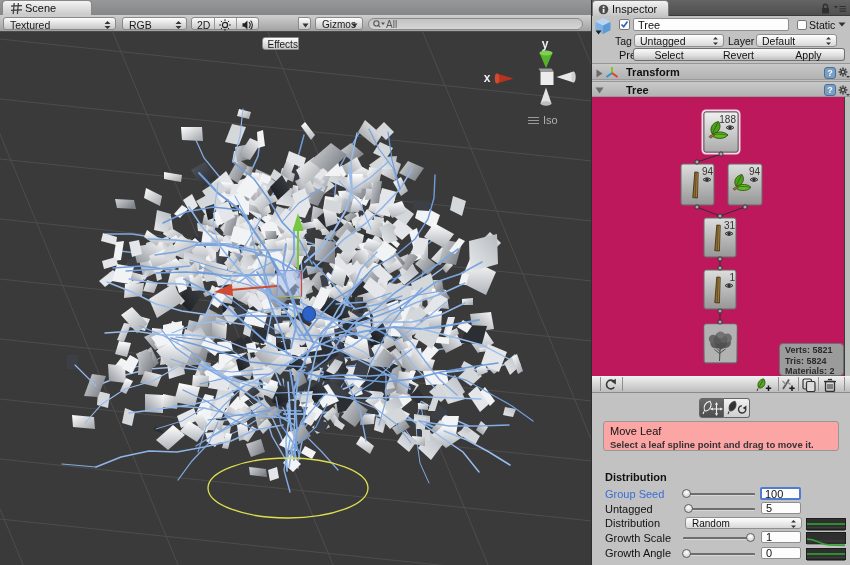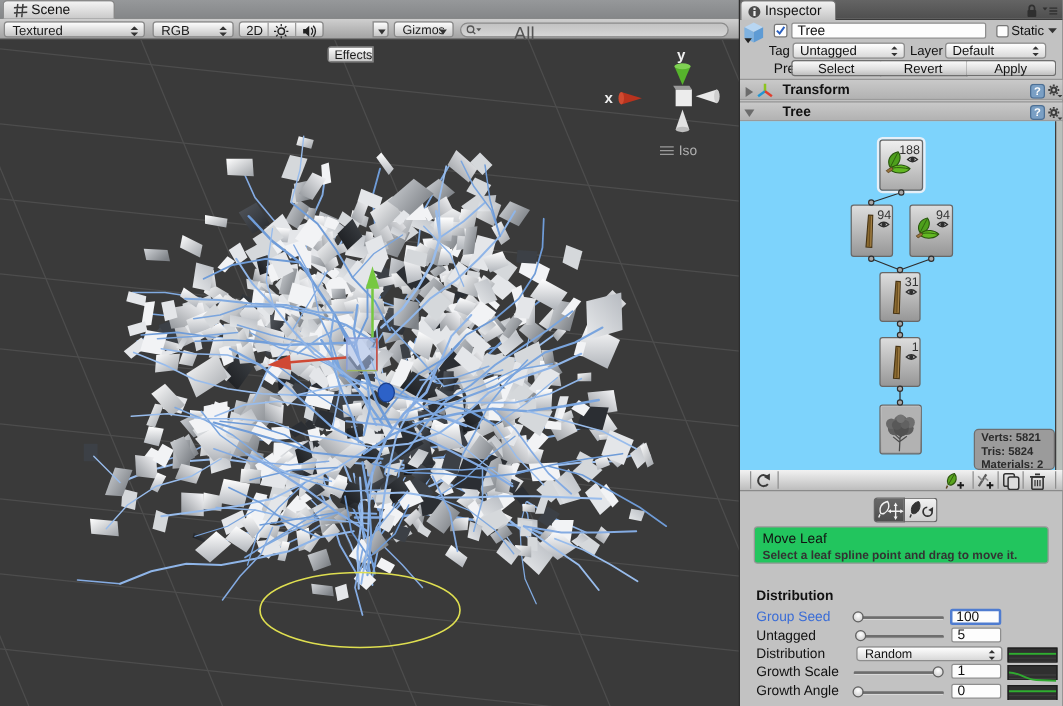--- a/index.html
+++ b/index.html
@@ -20,30 +20,30 @@
 #insp-tab{left:0px;top:0px;width:77px;height:16px;background:linear-gradient(#f2f2f2,#c5c5c5);border:1px solid #777;border-bottom:none;border-radius:4px 4px 0 0;box-sizing:border-box;}
 #insp-tab .tlabel{position:absolute;left:19px;top:1.5px;font-size:11px;color:#111;}
 .row{position:absolute;left:0;width:258px;}
 .ifield{position:absolute;background:#fdfdfd;border:1px solid #8e8e8e;border-radius:2px;box-sizing:border-box;font-size:11px;color:#111;}
 .ddown{position:absolute;background:linear-gradient(#ffffff,#d8d8d8);border:1px solid #8e8e8e;border-radius:3px;box-sizing:border-box;font-size:10.5px;color:#111;}
 .ilabel{position:absolute;font-size:11px;color:#111;}
 .hdr{position:absolute;left:0;width:258px;height:17px;background:linear-gradient(#c9c9c9,#b2b2b2);border-top:1px solid #969696;border-bottom:1px solid #9a9a9a;box-sizing:border-box;}
 .hdr .htitle{position:absolute;left:34px;top:1.5px;font-size:11px;font-weight:bold;color:#111;}
 .pbtn{position:absolute;top:0;height:13px;background:linear-gradient(#fafafa 0%,#dedede 60%,#bfbfbf 100%);border:1px solid #6f6f6f;box-sizing:border-box;font-size:10.5px;line-height:11px;color:#111;text-align:center;}
 
-#graph{left:0;top:97px;width:252px;height:279px;background:#7dd3fc;}
+#graph{left:0;top:97px;width:252px;height:279px;background:#be185d;}
 #graph-sb{left:252px;top:97px;width:6px;height:279px;background:#b9beba;border-left:1px solid #3c3c3c;box-sizing:border-box;}
 #gtools{left:0;top:376px;width:258px;height:17px;background:linear-gradient(#f2f2f2,#bdbdbd);border-bottom:1px solid #8a8a8a;box-sizing:border-box;}
 .vsep{position:absolute;top:1px;height:14px;width:1px;background:#8f8f8f;}
 
 #stats{left:187px;top:246px;width:65px;height:33px;background:#9b9b9b;border:1px solid #6f6f6f;border-radius:4px;box-sizing:border-box;font-size:9px;font-weight:bold;color:#2a2a2a;line-height:10.5px;padding:1px 0 0 5px;}
 
 .tool2{position:absolute;top:398px;height:20px;width:25px;box-sizing:border-box;border:1px solid #666;}
 
-#helpbox{left:11px;top:421px;width:236px;height:30px;background:#22c55e;border:1px solid #979797;border-radius:3px;box-sizing:border-box;}
+#helpbox{left:11px;top:421px;width:236px;height:30px;background:#fca5a5;border:1px solid #979797;border-radius:3px;box-sizing:border-box;}
 
 .strack{position:absolute;height:2px;background:#6d6d6d;border-bottom:1px solid #d8d8d8;border-radius:1px;}
 .sthumb{position:absolute;width:9px;height:9px;border-radius:50%;background:radial-gradient(circle at 50% 35%,#ffffff,#c7c7c7);border:1px solid #606060;box-sizing:border-box;}
 .curve{position:absolute;left:214px;width:40px;height:12px;background:#2f2f2f;border:1px solid #1e1e1e;box-sizing:border-box;}
 </style></head>
 <body>
 <div id="root">
 
   <div class="abs" id="viewport" style="left:0;top:32px;width:592px;height:533px;background:#3a3a3a;">
     <svg width="592" height="533" viewBox="0 32 592 533" style="position:absolute;left:0;top:0">
@@ -1169,21 +1169,21 @@
       <svg style="position:absolute;right:4px;top:5px" width="7" height="5" viewBox="0 0 7 5">
           <path d="M0.5 0.5 H6.5 L3.5 4.5 Z" fill="#333"></path>
         </svg>
       </div>
     <div style="position:absolute;left:368px;top:2.5px;width:215px;height:12px;border-radius:7px;background:linear-gradient(#c2c2c2,#d6d6d6);border:1px solid #8a8a8a;box-sizing:border-box;">
       <svg style="position:absolute;left:4px;top:1.5px" width="13" height="8" viewBox="0 0 13 8">
           <circle cx="3.4" cy="3.4" r="2.6" fill="none" stroke="#555" stroke-width="1.1"></circle>
           <path d="M5.3 5.3 L7.2 7.2" stroke="#555" stroke-width="1.1"></path>
           <path d="M8 2.5 H12 L10 5 Z" fill="#555"></path>
         </svg>
-      <span style="position:absolute;left:17px;top:0px;font-size:15px;color:#555;margin-left:25px;">All</span>
+      <span style="position:absolute;left:17px;top:0px;font-size:10px;color:#555;">All</span>
     </div>
   </div>
 
   <div class="abs" style="left:591px;top:0;width:1px;height:565px;background:#2d2d2d;"></div>
   <div class="abs" id="insp">
     <div class="abs" id="insp-tabbar"></div>
     <div class="abs" id="insp-tab">
       <svg style="position:absolute;left:5px;top:3px" width="11" height="11" viewBox="0 0 11 11">
           <circle cx="5.5" cy="5.5" r="4.8" fill="#4c4c4c"></circle>
           <rect x="4.7" y="2.2" width="1.8" height="1.8" fill="#eee"></rect>

